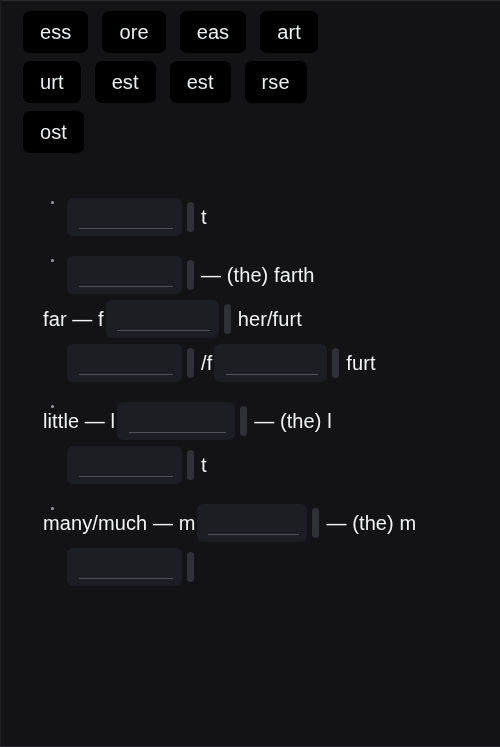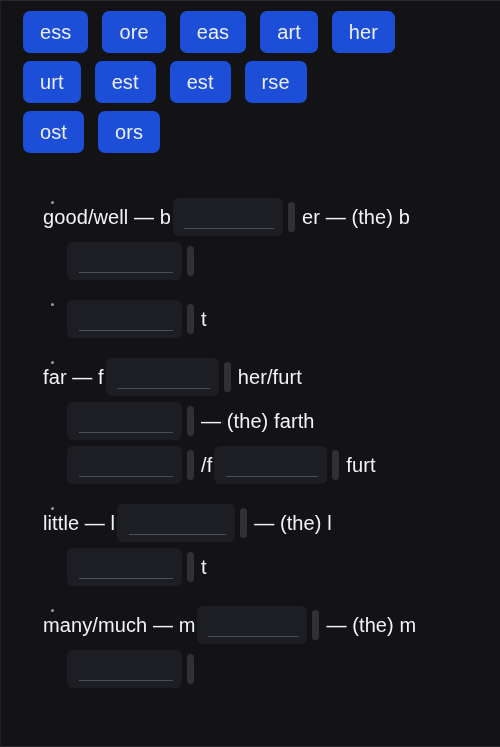--- a/index.html
+++ b/index.html
@@ -26,21 +26,21 @@
   
   #word-bank {
     padding: 6px 18px 10px 22px;
   }
   .bank-row {
     display: flex;
     align-items: center;
     height: 50px;
   }
   .chip {
-    background: #1d4ed8;
+    background: #000000;
     border-radius: 7px;
     color: #eceff1;
     font-size: 20px;
     line-height: 1;
     padding: 11px 17px;
     margin-right: 14px;
     letter-spacing: .1px;
     cursor: grab;
     user-select: none;
   }
@@ -115,68 +115,53 @@
 <body>
 
 <div id="app">
 
   <div id="word-bank">
       <div class="bank-row">
         <div class="chip">ess</div>
         <div class="chip">ore</div>
         <div class="chip">eas</div>
         <div class="chip">art</div>
-        <div class="chip">her</div>
       </div>
       <div class="bank-row">
         <div class="chip">urt</div>
         <div class="chip">est</div>
         <div class="chip">est</div>
         <div class="chip">rse</div>
       </div>
       <div class="bank-row">
         <div class="chip">ost</div>
-        <div class="chip">ors</div>
       </div>
     </div>
 
   <div id="exercises">
-      <div class="exercise">
-        <span class="bullet"></span>
-        <div class="ex-line">
-          <span class="txt">good/well — b</span>
-          <div class="dropzone" style="width: 110px;"></div>
-          <div class="caret"></div>
-          <span class="txt">er — (the) b</span>
-        </div>
-        <div class="ex-line indent">
-          <div class="dropzone" style="width: 115px;"></div>
-          <div class="caret"></div>
-        </div>
-      </div>
       <div class="exercise">
         <span class="bullet"></span>
         <div class="ex-line indent">
           <div class="dropzone" style="width: 115px;"></div>
           <div class="caret"></div>
           <span class="txt">t</span>
         </div>
       </div>
       <div class="exercise">
         <span class="bullet"></span>
+        <div class="ex-line indent">
+          <div class="dropzone" style="width: 115px;"></div>
+          <div class="caret"></div>
+          <span class="txt">— (the) farth</span>
+        </div>
         <div class="ex-line">
           <span class="txt">far — f</span>
           <div class="dropzone" style="width: 113px;"></div>
           <div class="caret"></div>
           <span class="txt">her/furt</span>
-        </div>
-        <div class="ex-line indent">
-          <div class="dropzone" style="width: 115px;"></div>
-          <div class="caret"></div>
-          <span class="txt">— (the) farth</span>
         </div>
         <div class="ex-line indent">
           <div class="dropzone" style="width: 115px;"></div>
           <div class="caret"></div>
           <span class="txt">/f</span>
           <div class="dropzone" style="width: 113px;"></div>
           <div class="caret"></div>
           <span class="txt">furt</span>
         </div>
       </div>

